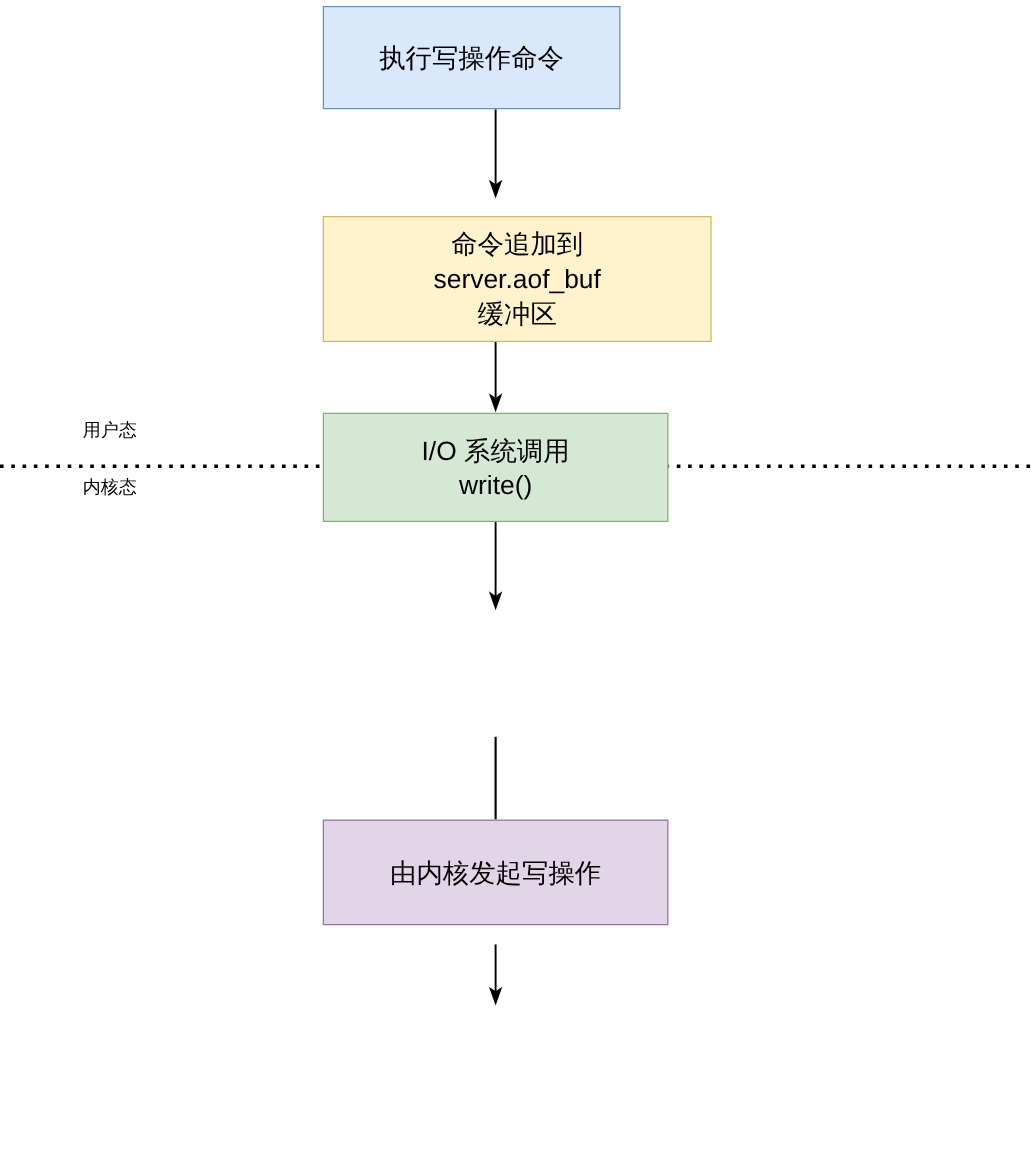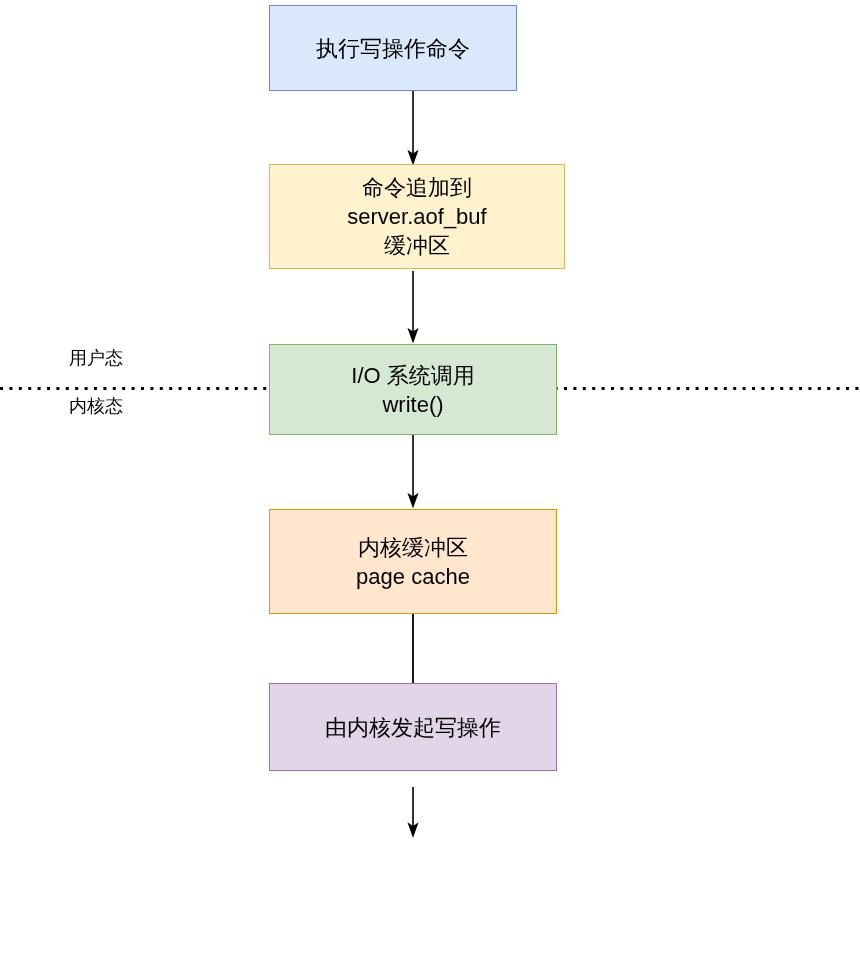--- a/index.html
+++ b/index.html
@@ -21,28 +21,28 @@
     align-items: center;
     justify-content: center;
     text-align: center;
     white-space: pre-line;
     border: 1.5px solid #000;
     font-size: 22px;
     line-height: 29px;
     color: #000000;
   }
   .node-execute      { left: 269px; top: 5px;   width: 248px; height: 86px;  }
-  .node-aof-buf      { left: 269px; top: 164px; width: 296px; height: 105px; }
+  .node-aof-buf      { left: 269px; top: 180px; width: 324px; height: 105px; }
   .node-syscall      { left: 269px; top: 344px; width: 288px; height: 91px;  }
   .node-page-cache   { left: 269px; top: 509px; width: 288px; height: 105px; }
   .node-kernel-write { left: 269px; top: 683px; width: 288px; height: 88px; text-align: center; }
   .mode-label {
     position: absolute;
     z-index: 2;
-    font-size: 18px;
+    font-size: 15px;
     line-height: 25px;
     color: #000000;
   }
   .mode-label-user   { left: 69px; top: 346px; }
   .mode-label-kernel { left: 69px; top: 394px; }
   .cylinder-wrap {
     position: absolute;
     z-index: 1;
     left: 270px; top: 839px;
     width: 276px; height: 137px;
@@ -93,22 +93,20 @@
 
   <div class="node node-execute" style="background-color: rgb(218, 232, 252); border-color: rgb(108, 142, 191);">执行写操作命令</div>
 
   <div class="node node-aof-buf" style="background-color: rgb(255, 242, 204); border-color: rgb(214, 182, 86);">命令追加到
 server.aof_buf
 缓冲区</div>
 
   <div class="node node-syscall" style="background-color: rgb(213, 232, 212); border-color: rgb(130, 179, 102);">I/O 系统调用
 write()</div>
 
-  <div class="node node-page-cache" style="background-color: rgb(255, 230, 204); border-color: rgb(215, 155, 0);">内核缓冲区
-page cache</div>
 
   <div class="node node-kernel-write" style="background-color: rgb(225, 213, 231); border-color: rgb(150, 115, 166);">由内核发起写操作</div>
 
   <div class="mode-label mode-label-user">用户态</div>
 
   <div class="mode-label mode-label-kernel">内核态</div>
 
 
 </div>
 

